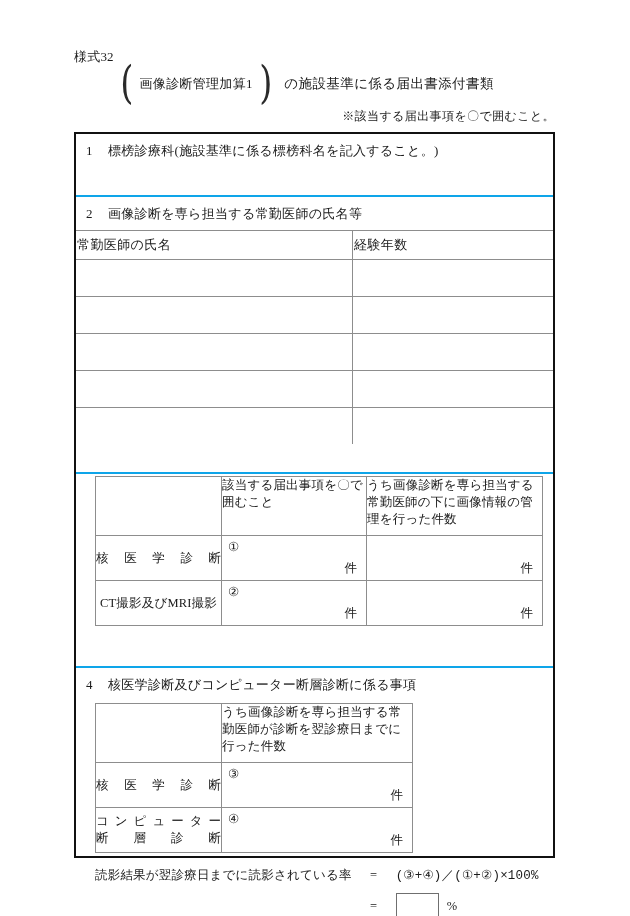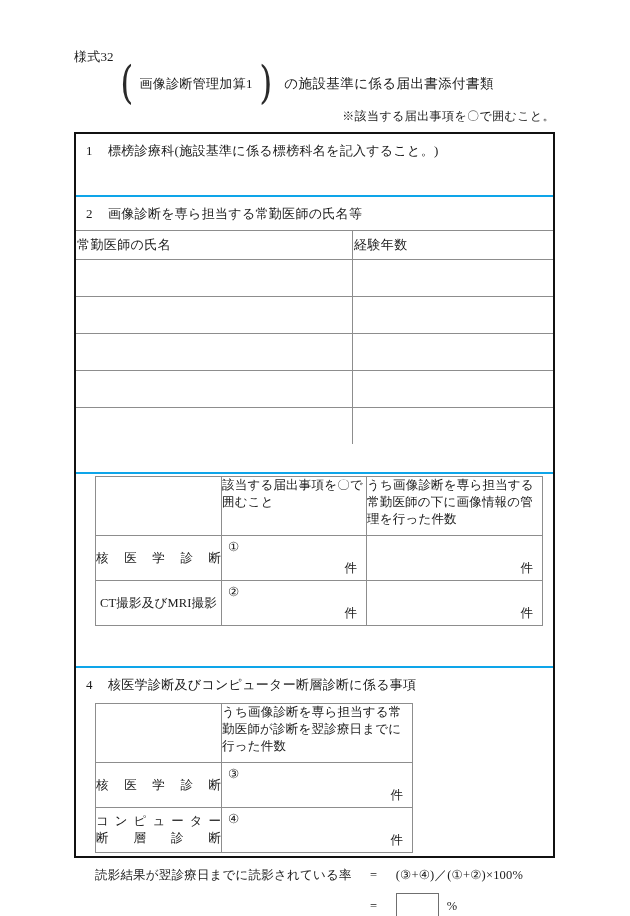--- a/index.html
+++ b/index.html
@@ -170,21 +170,21 @@
     font-size: 12.5px;
     letter-spacing: 0.2px;
   }
   .frow {
     display: flex;
     align-items: center;
     height: 22px;
   }
   .flabel { white-space: nowrap; }
   .feq { width: 44px; text-align: center; }
-  .fexpr { white-space: nowrap; }
+  .fexpr { white-space: nowrap; font-family: Liberation Mono, monospace; }
   .frow2 { margin-top: 9px; }
   .fspacer { visibility: hidden; white-space: nowrap; }
   .pctbox {
     width: 43px;
     height: 26px;
     border: 1px solid #6f6f6f;
     box-sizing: border-box;
   }
   .pct { margin-left: 8px; }
 </style>

